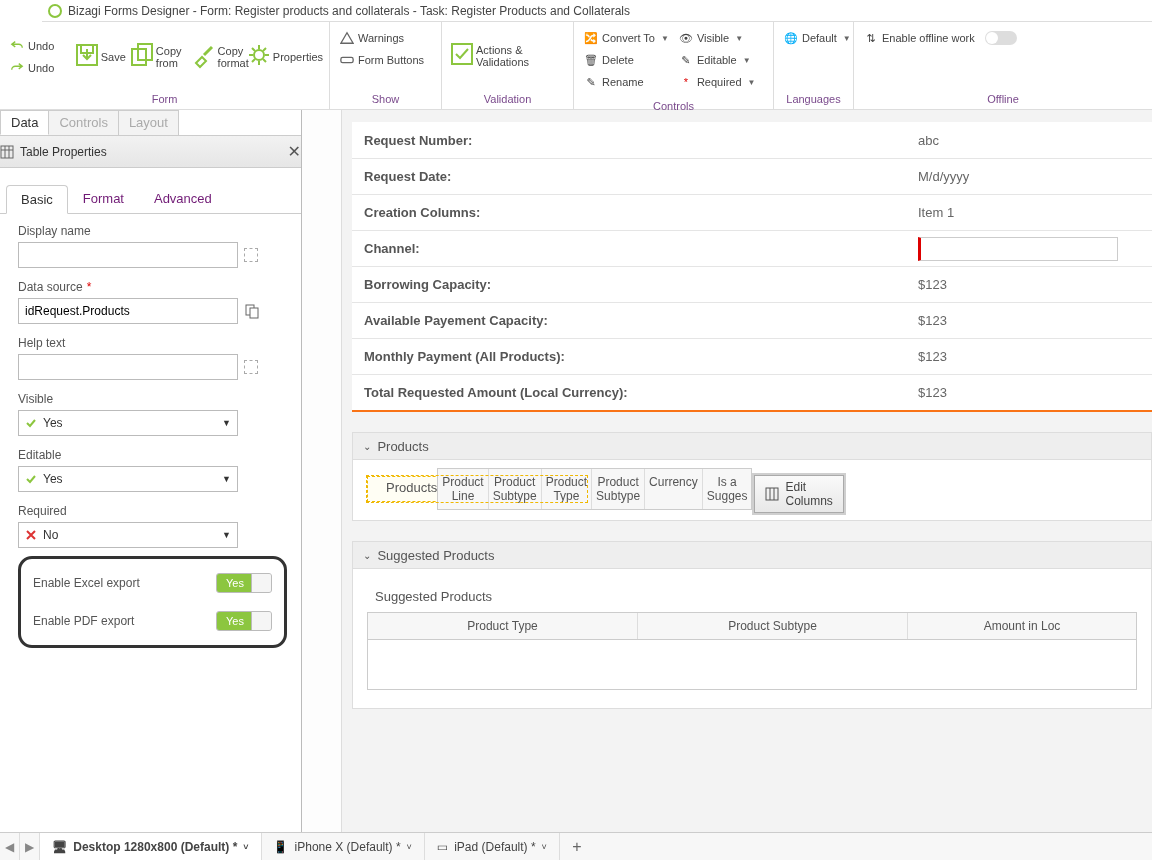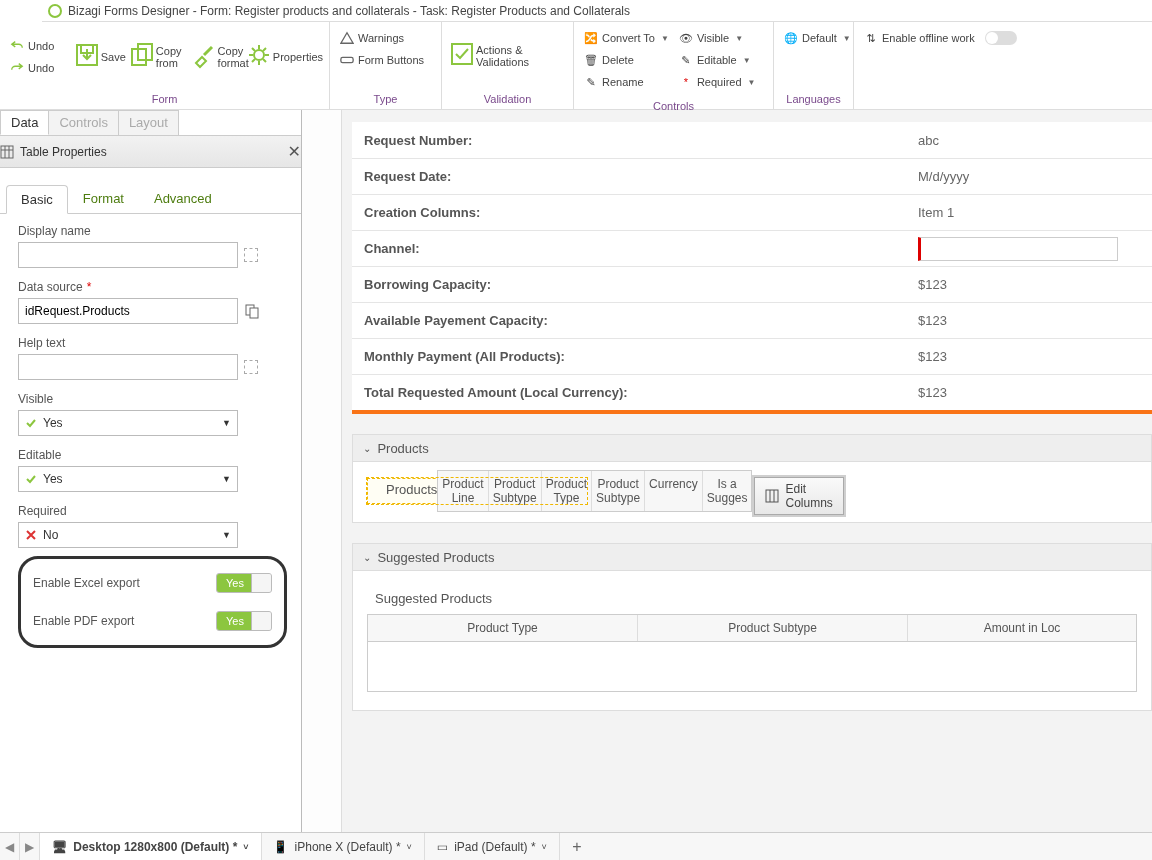--- a/index.html
+++ b/index.html
@@ -30,48 +30,48 @@
 
 
 .leftpanel { width: 302px; background: #fff; border-right: 1px solid #bbb; display: flex; flex-direction: column; }
 .tabs { display: flex; border-bottom: 1px solid #ccc; }
 .tabs .tab { padding: 4px 10px; font-size: 13px; color: #aaa; background: #f3f3f3; border: 1px solid #ccc; border-bottom: none; margin-right: -1px; cursor: pointer; }
 .tabs .tab.active { background: #fff; color: #333; border-bottom: 1px solid #fff; position: relative; z-index: 1; }
 .panelhead { display: flex; align-items: center; justify-content: space-between; padding: 6px 0; background: linear-gradient(#f2f2f2,#e6e6e6); border-bottom: 1px solid #ccc; }
 .panelhead .ph-left { display: flex; align-items: center; gap: 6px; font-size: 12px; color: #333; }
 .panelhead .close { font-size: 16px; color: #555; cursor: pointer; }
 .inner-tabs { display: flex; border-bottom: 1px solid #ccc; padding-left: 6px; margin-top: 16px; }
-.inner-tabs .itab { padding: 6px 14px; font-size: 13px; color: #4d7c0f; border: 1px solid transparent; border-bottom: none; cursor: pointer; }
+.inner-tabs .itab { padding: 6px 14px; font-size: 13px; color: #701a75; border: 1px solid transparent; border-bottom: none; cursor: pointer; }
 .inner-tabs .itab.active { color: #333; border-color: #ccc; background: #fff; border-bottom: 1px solid #fff; position: relative; top: 1px; border-radius: 4px 4px 0 0; }
 
 .prop-scroll { padding: 10px 14px 10px 18px; overflow: auto; flex: 1; }
 .field { margin-bottom: 12px; }
 .field label { display: block; font-size: 12px; color: #555; margin-bottom: 4px; }
 .field .req { color: #d00; margin-left: 4px; }
 .txtrow { display: flex; align-items: center; gap: 6px; }
 .txt { width: 220px; height: 26px; border: 1px solid #bbb; padding: 0 6px; font-size: 12px; background: #fff; }
 .lang-ic { width: 14px; height: 14px; border: 1px dashed #aaa; }
 .srcbtn { width: 16px; height: 16px; }
 .sel { width: 220px; height: 26px; border: 1px solid #bbb; background: #fff; display: flex; align-items: center; padding: 0 6px; justify-content: space-between; cursor: pointer; }
 .sel .sval { display: flex; align-items: center; gap: 6px; font-size: 12px; }
 .sel .sval svg { width: 12px; height: 12px; }
 .sel .dd { font-size: 9px; color: #333; }
 
-.highlight-box { border: 3px solid #333; border-radius: 20px; padding: 10px 12px; margin-top: 4px; }
+.highlight-box { border: 3px solid #333; border-radius: 14px; padding: 10px 12px; margin-top: 4px; }
 .togglerow { display: flex; align-items: center; justify-content: space-between; height: 28px; }
 .togglerow .tlabel { font-size: 12px; color: #555; }
 .toggle { width: 56px; height: 20px; background: #ddd; border-radius: 3px; position: relative; display: flex; align-items: center; cursor: pointer; border:1px solid #bbb; }
 .toggle.on { background: #ddd; }
 .toggle .tog-yes { position: absolute; left: 0; top: 0; bottom: 0; width: 36px; background: #8cc63f; color: #fff; font-size: 11px; display: flex; align-items: center; justify-content: center; border-radius: 2px 0 0 2px; }
 .toggle .knob { position: absolute; right: 0; top: 0; bottom: 0; width: 20px; background: #f5f5f5; border-left: 1px solid #bbb; border-radius: 0 2px 2px 0; }
 
 
 .canvas { flex: 1; background: #f3f3f3; overflow: auto; position: relative; }
 .canvas-inner { position: absolute; left: 50px; top: 12px; right: 0; }
-.formfields { background: #fff; border-bottom: 4px solid #f97316; }
+.formfields { background: #fff; border-bottom: 2px solid #f97316; }
 .frow { display: flex; align-items: center; border-top: 1px solid #e5e5e5; height: 36px; }
 .frow:first-child { border-top: none; }
 .frow .flabel { width: 560px; padding-left: 12px; font-size: 13px; font-weight: 600; color: #555; }
 .frow .fval { font-size: 13px; color: #666; padding-left: 6px; flex:1; }
 .frow .fval .chanbox { width: 200px; height: 24px; border: 1px solid #ccc; border-left: 3px solid #d00; background: #fff; }
 
 .section { margin-top: 20px; }
 .sectionhead { background: #eee; border: 1px solid #ddd; height: 28px; display: flex; align-items: center; padding: 0 10px; font-size: 13px; color: #555; gap: 6px; }
 .sectionbody { background: #fff; border: 1px solid #ddd; border-top: none; padding: 16px 14px 18px; }
 
@@ -184,21 +184,21 @@
         <div class="ritem">
           <span class="sm-ic">
               <svg viewBox="0 0 16 16">
                 <rect x="1" y="5" width="14" height="6" rx="2" fill="none" stroke="#666" stroke-width="1.5"></rect>
               </svg>
             </span>
           <span>Form Buttons</span>
         </div>
       </div>
     </div>
-    <div class="caption">Type</div>
+    <div class="caption">Show</div>
   </div>
 
   <div class="ribbon-group" style="width:132px">
     <div class="buttons" style="justify-content:center">
       <div class="rbtn" style="width:120px">
         <span class="ic">
             <svg width="28" height="28" viewBox="0 0 28 28">
               <rect x="4" y="4" width="20" height="20" fill="none" stroke="#8cc63f" stroke-width="2"></rect>
               <path d="M8 14 L12 18 L20 9" fill="none" stroke="#8cc63f" stroke-width="2"></path>
             </svg>
@@ -265,20 +265,21 @@
       <div class="rstack">
         <div class="ritem">
           <span class="sm-ic">⇅</span>
           <span>Enable offline work</span>
           <span style="display:inline-block;width:32px;height:14px;background:#ddd;border-radius:7px;position:relative;margin-left:6px">
               <span style="position:absolute;left:1px;top:1px;width:12px;height:12px;background:#fff;border-radius:50%"></span>
             </span>
         </div>
       </div>
     </div>
+    <div class="caption">Offline</div>
   </div>
 </div>
 
 <div class="main">
 
   <div class="leftpanel">
     <div class="tabs">
       <div class="tab active">Data</div>
       <div class="tab">Controls</div>
       <div class="tab">Layout</div>

